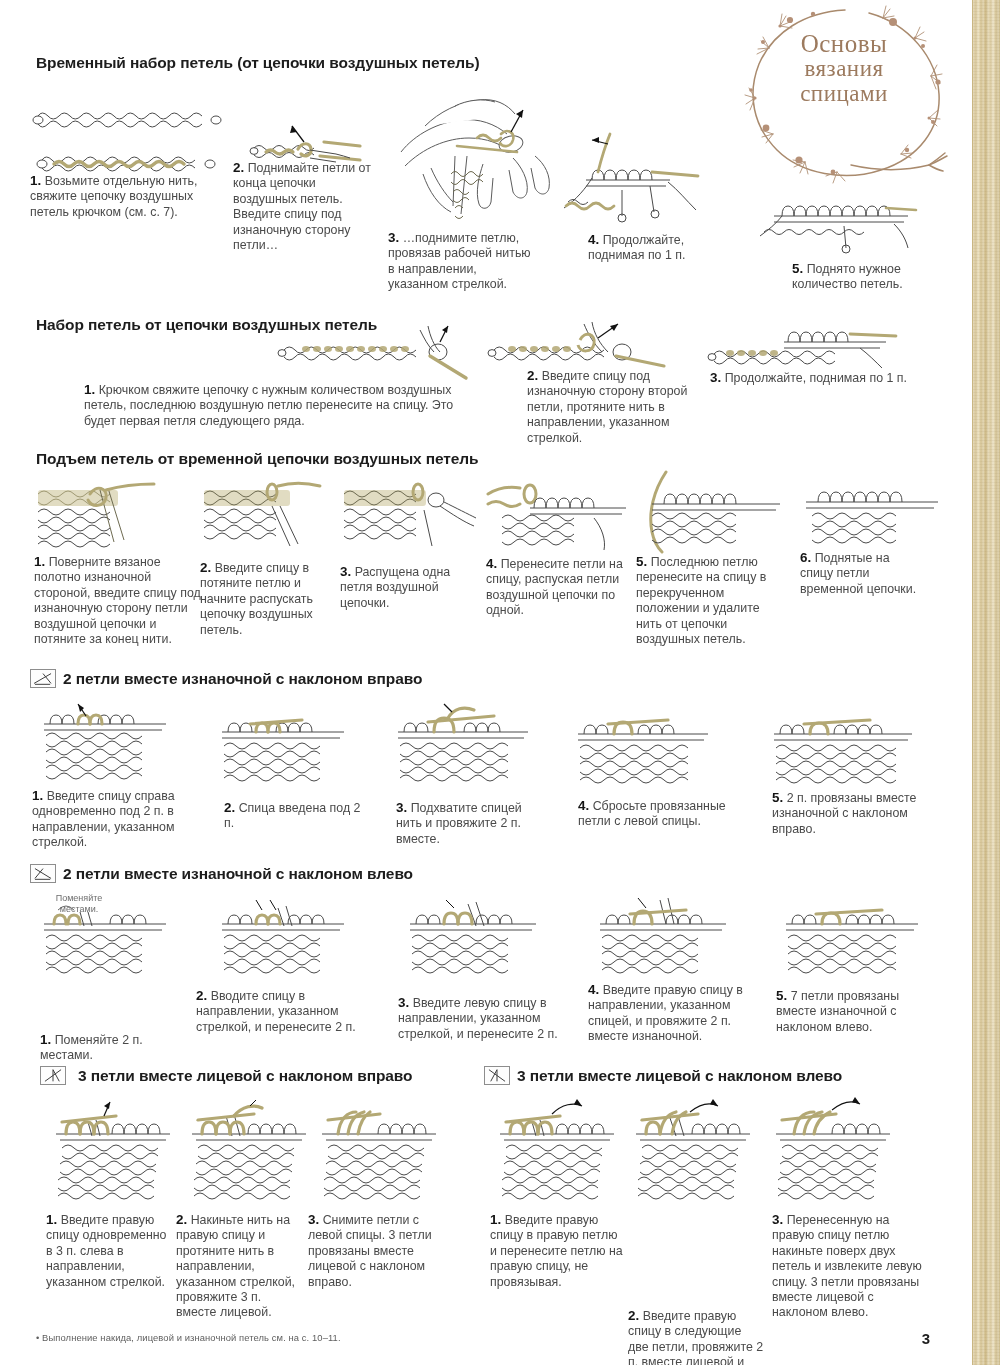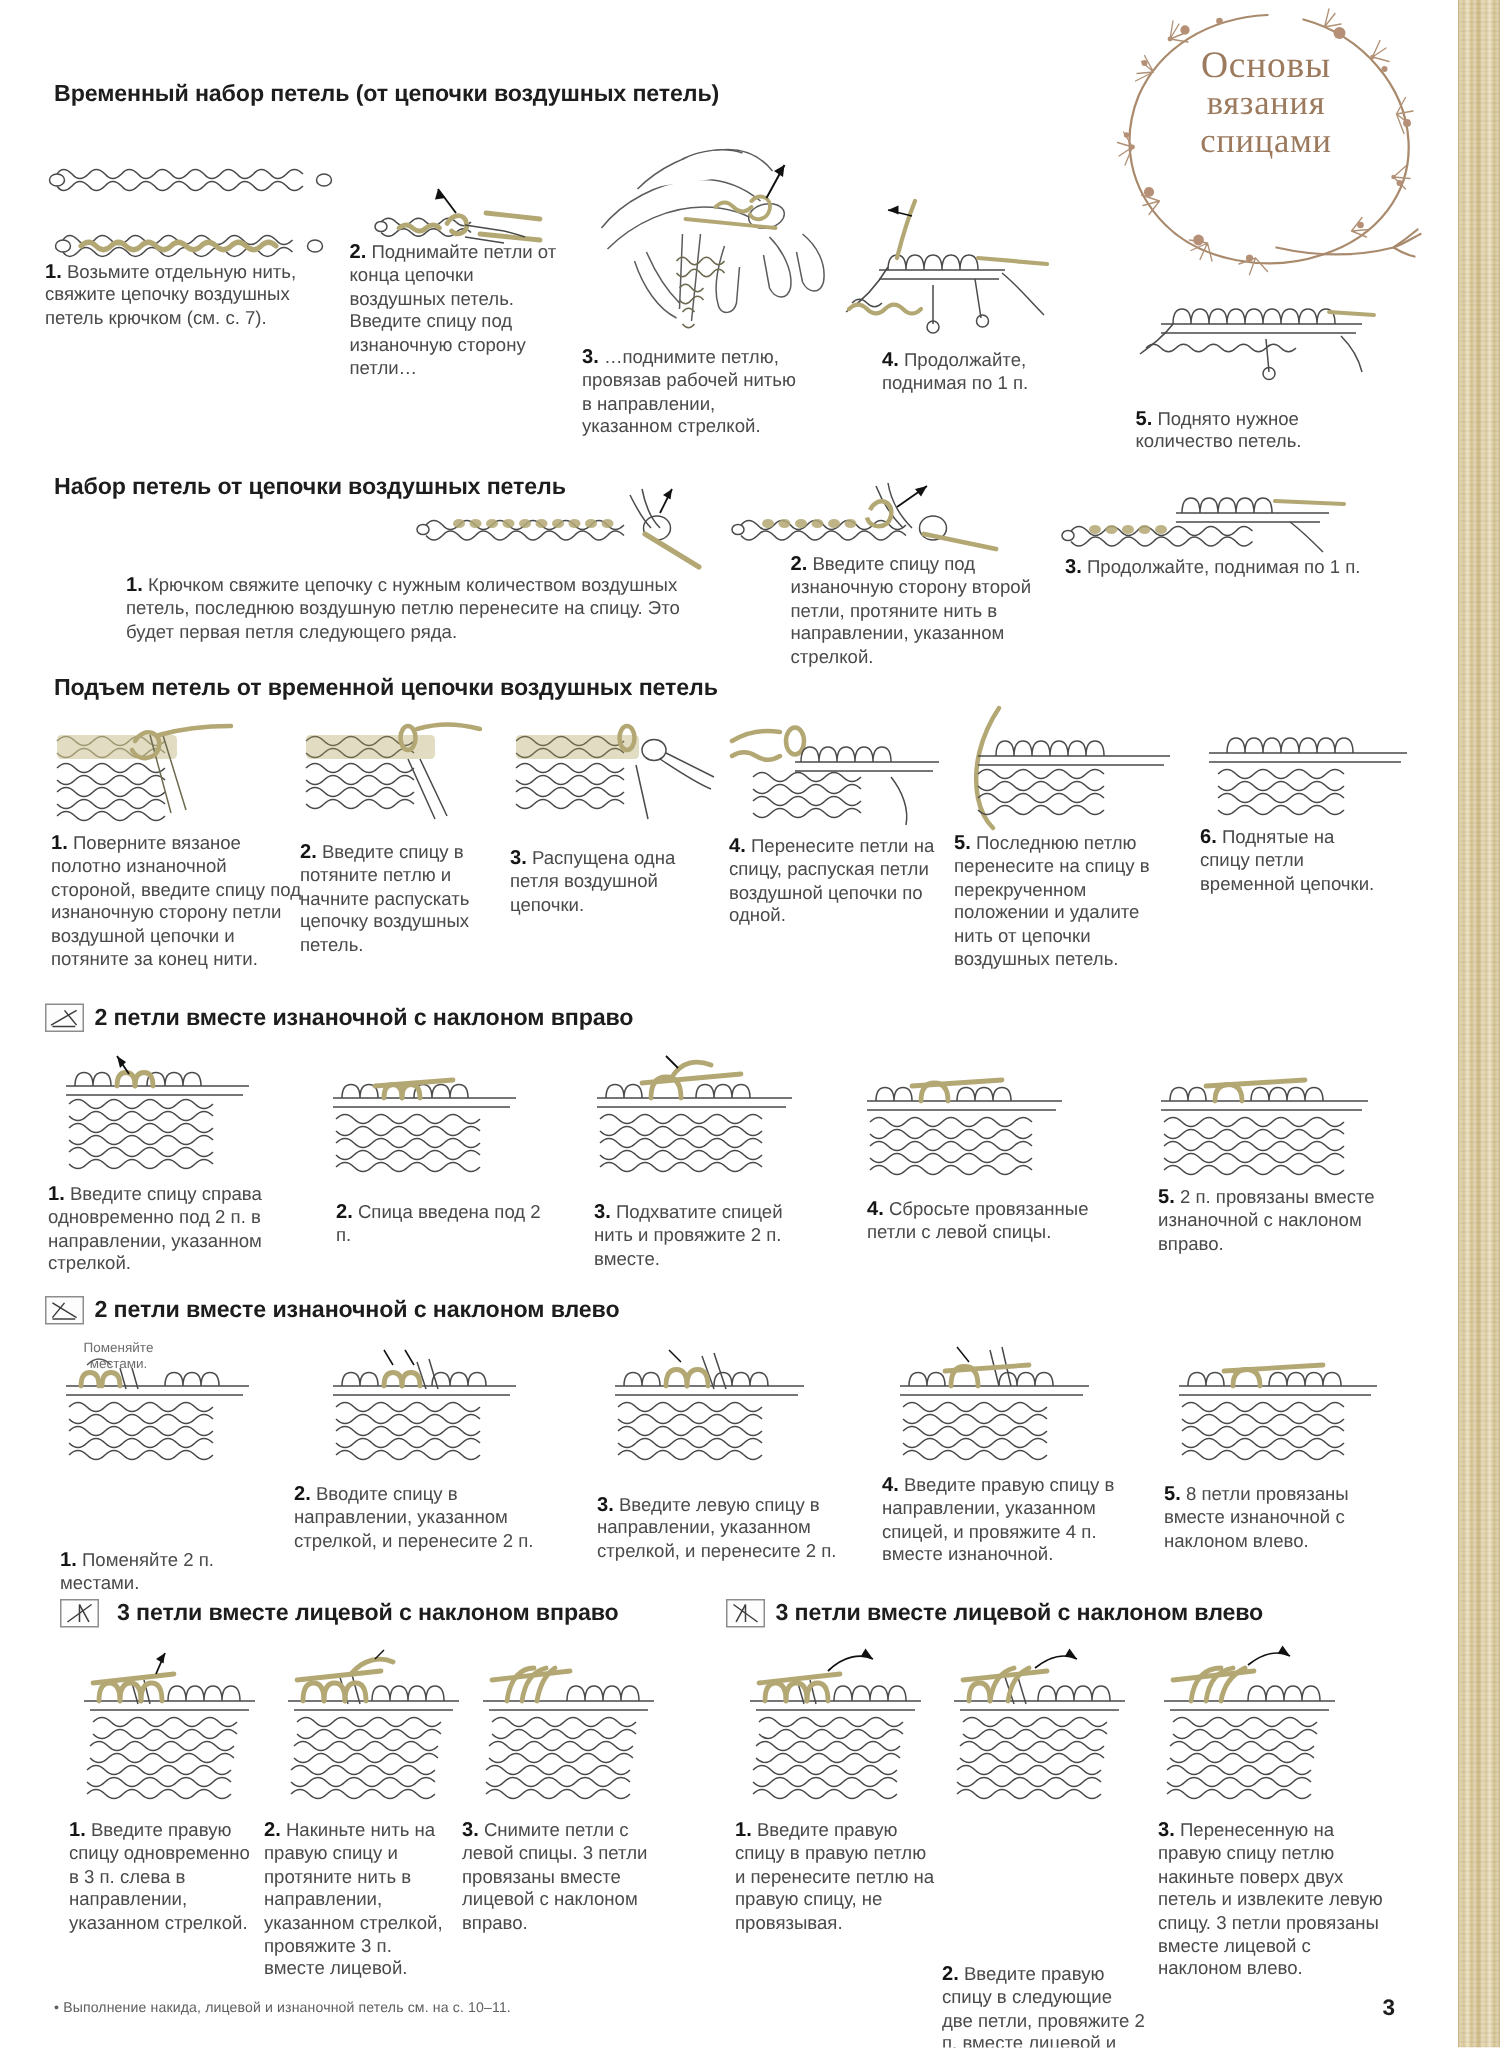--- a/index.html
+++ b/index.html
@@ -283,21 +283,21 @@
                  q5 -5 10 0 q5 5 10 0 q5 -5 10 0 q5 5 10 0"></path>
         <path d="M86 34 l2 22 M136 32 C 144 40, 148 48, 150 56"></path>
         <ellipse cx="88" cy="57" rx="4" ry="4"></ellipse>
       </g>
       <g fill="none" stroke="#b3a874" stroke-width="2.6" stroke-linecap="round">
         <path d="M128 16 L 158 18"></path>
       </g>
     </svg>
   </div>
 
-  <div class="cap abs" style="left:757px; top:261px; width:150px;margin-top:10px;">
+  <div class="cap abs" style="left:792px; top:261px; width:150px;">
     <b>5.</b>
     <span>Поднято нужное количество петель.</span>
   </div>
 
   <div class="sec-head abs" style="left:36px; top:316px;">
     <span class="txt">Набор петель от цепочки воздушных петель</span>
   </div>
 
   <div class="ill" style="left:270px; top:320px;">
     <svg width="200" height="62" viewBox="0 0 200 62">
@@ -800,21 +800,21 @@
       </g>
       <g fill="none" stroke="#b3a874" stroke-width="3.2" stroke-linecap="round">
         <path d="M34 26 q0 -13 9 -13 q9 0 9 13"></path>
         <path d="M30 16 L 86 12"></path>
       </g>
       <path d="M46 10 L 38 0" stroke="#111" stroke-width="1" fill="none"></path>
     </svg>
   </div>
   <div class="cap abs" style="left:588px; top:982px; width:160px;">
     <b>4.</b>
-    <span>Введите правую спицу в направлении, указанном спицей, и провяжите 4 п. вместе изнаночной.</span>
+    <span>Введите правую спицу в направлении, указанном спицей, и провяжите 2 п. вместе изнаночной.</span>
   </div>
 
   <div class="ill" style="left:786px; top:900px;">
     <svg width="140" height="72" viewBox="0 0 140 72">
       <g fill="none" stroke="#4a4a4a" stroke-width="1">
         <path d="M6 24 q0 -9 6 -9 q6 0 6 9 M18 24 q0 -9 6 -9 q6 0 6 9
                  M60 24 q0 -9 6 -9 q6 0 6 9 M72 24 q0 -9 6 -9 q6 0 6 9
                  M84 24 q0 -9 6 -9 q6 0 6 9 M96 24 q0 -9 6 -9 q6 0 6 9"></path>
         <path d="M0 24 L 132 24 M0 30 L 128 30"></path>
         <path d="M2 38 q6 -6 12 0 q6 6 12 0 q6 -6 12 0 q6 6 12 0 q6 -6 12 0 q6 6 12 0 q6 -6 12 0 q6 6 12 0 q6 -6 12 0"></path>
@@ -824,21 +824,21 @@
         <path d="M2 70 q6 -6 12 0 q6 6 12 0 q6 -6 12 0 q6 6 12 0 q6 -6 12 0 q6 6 12 0 q6 -6 12 0 q6 6 12 0 q6 -6 12 0"></path>
       </g>
       <g fill="none" stroke="#b3a874" stroke-width="3.2" stroke-linecap="round">
         <path d="M36 24 q0 -11 9 -11 q9 0 9 11"></path>
         <path d="M30 14 L 96 10"></path>
       </g>
     </svg>
   </div>
   <div class="cap abs" style="left:776px; top:988px; width:150px;">
     <b>5.</b>
-    <span>8 петли провязаны вместе изнаночной с наклоном влево.</span>
+    <span>7 петли провязаны вместе изнаночной с наклоном влево.</span>
   </div>
 
   <div class="sec-head abs" style="left:40px; top:1066px;gap:12px;">
     <span class="sym-box">
       <svg viewBox="0 0 26 19">
           <g stroke="#3c3c3c" stroke-width="1.1" fill="none">
         <path d="M4 16 L 22 3"></path>
             <path d="M13 3 L 20 16"></path>
             <path d="M13 3 L 13 16"></path>
       </g>

